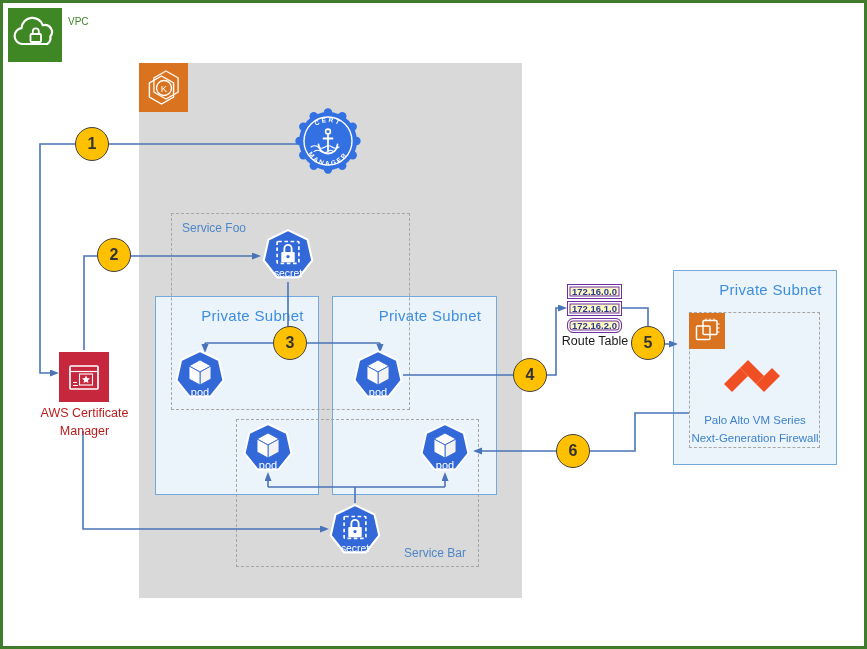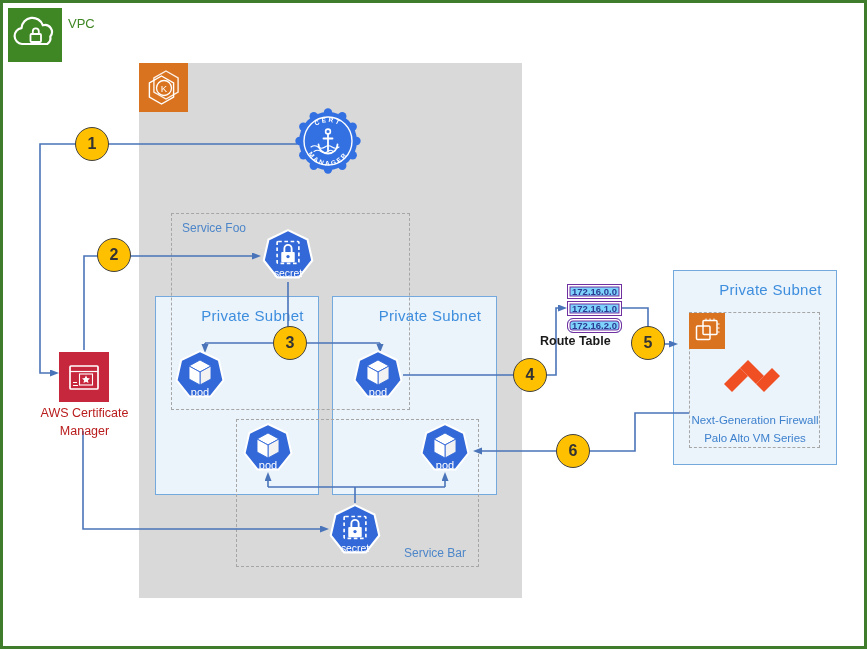--- a/index.html
+++ b/index.html
@@ -3,30 +3,30 @@
 <meta charset="utf-8">
 <style>
   html,body{margin:0;padding:0;background:#fff;font-family:"Liberation Sans",sans-serif;}
   .canvas{position:relative;width:867px;height:649px;background:#ffffff;overflow:hidden;}
   .frame{position:absolute;inset:0;border:3px solid #3F7D2D;pointer-events:none;z-index:60;}
   .cluster{position:absolute;left:139px;top:63px;width:383px;height:535px;background:#D9D9D9;}
   .subnet{position:absolute;background:#EBF3FB;border:1.5px solid #74A9DE;}
   .subnet-title{position:absolute;left:0;right:0;top:10px;text-align:center;color:#3E8EDE;font-size:15px;letter-spacing:.3px;margin-left:31px;}
   .dashed-group{position:absolute;border:1px dashed #A6A6A6;background:transparent;}
   .group-label{color:#4D86C9;font-size:12px;}
-  .vpc-label{position:absolute;left:68px;top:16px;color:#3F8624;font-size:13px;}
+  .vpc-label{position:absolute;left:68px;top:16px;color:#3F8624;font-size:10px;}
   .node{position:absolute;}
   .wires{position:absolute;left:0;top:0;z-index:5;pointer-events:none;}
   .icon-layer{z-index:10;}
   .step{position:absolute;width:34px;height:34px;border-radius:50%;background:#FFC000;border:1.6px solid #424242;
         display:flex;align-items:center;justify-content:center;font-size:16px;font-weight:600;color:#333;z-index:20;box-sizing:border-box;}
-  .route-box{position:absolute;left:567px;width:55px;height:15px;background:#7dd3fc;border:1.5px solid #7030A0;
+  .route-box{position:absolute;left:567px;width:55px;height:15px;background:#fef9c3;border:1.5px solid #7030A0;
              box-shadow:inset 0 0 0 1.5px #fff, inset 0 0 0 2.5px #7030A0;box-sizing:border-box;
              display:flex;align-items:center;justify-content:center;font-size:9.5px;font-weight:bold;color:#2B3990;z-index:12;}
-  .route-title{position:absolute;left:540px;top:334px;width:110px;color:#1A1A1A;font-size:12.5px;z-index:12;font-weight:bold;}
+  .route-title{position:absolute;left:540px;top:334px;width:110px;text-align:center;color:#1A1A1A;font-size:12.5px;z-index:12;}
   .acm-label{position:absolute;left:22px;top:404px;width:125px;text-align:center;color:#b91c1c;font-size:12.5px;line-height:1.45;z-index:12;}
   .fw-label{position:absolute;left:686px;top:412px;width:138px;text-align:center;color:#3E82CE;font-size:11.5px;line-height:1.55;z-index:12;}
   .fw-label span{display:block;}
   .svc-bar-label{position:absolute;right:12px;bottom:6px;}
   .svc-foo-label{position:absolute;left:10px;top:7px;}
 </style>
 </head>
 <body>
 
 <div class="canvas">
@@ -228,22 +228,22 @@
   <div class="node icon-layer" style="left:722px;top:350px;">
     <svg width="60" height="46" viewBox="0 0 60 46">
       <g fill="#F04E23">
         <polygon points="2,34 18,18 26,26 10,42"></polygon>
         <polygon points="18,18 26,10 42,26 34,34"></polygon>
         <polygon points="34,34 50,18 58,26 42,42"></polygon>
       </g>
     </svg>
   </div>
   <div class="fw-label">
+    <span>Palo Alto VM Series</span>
     <span>Next-Generation Firewall</span>
-    <span>Palo Alto VM Series</span>
   </div>
 
   <div class="step" style="left:75px;top:127px;">1</div>
   <div class="step" style="left:97px;top:238px;">2</div>
   <div class="step" style="left:273px;top:326px;">3</div>
   <div class="step" style="left:513px;top:358px;">4</div>
   <div class="step" style="left:631px;top:326px;">5</div>
   <div class="step" style="left:556px;top:434px;">6</div>
 </div>
 

